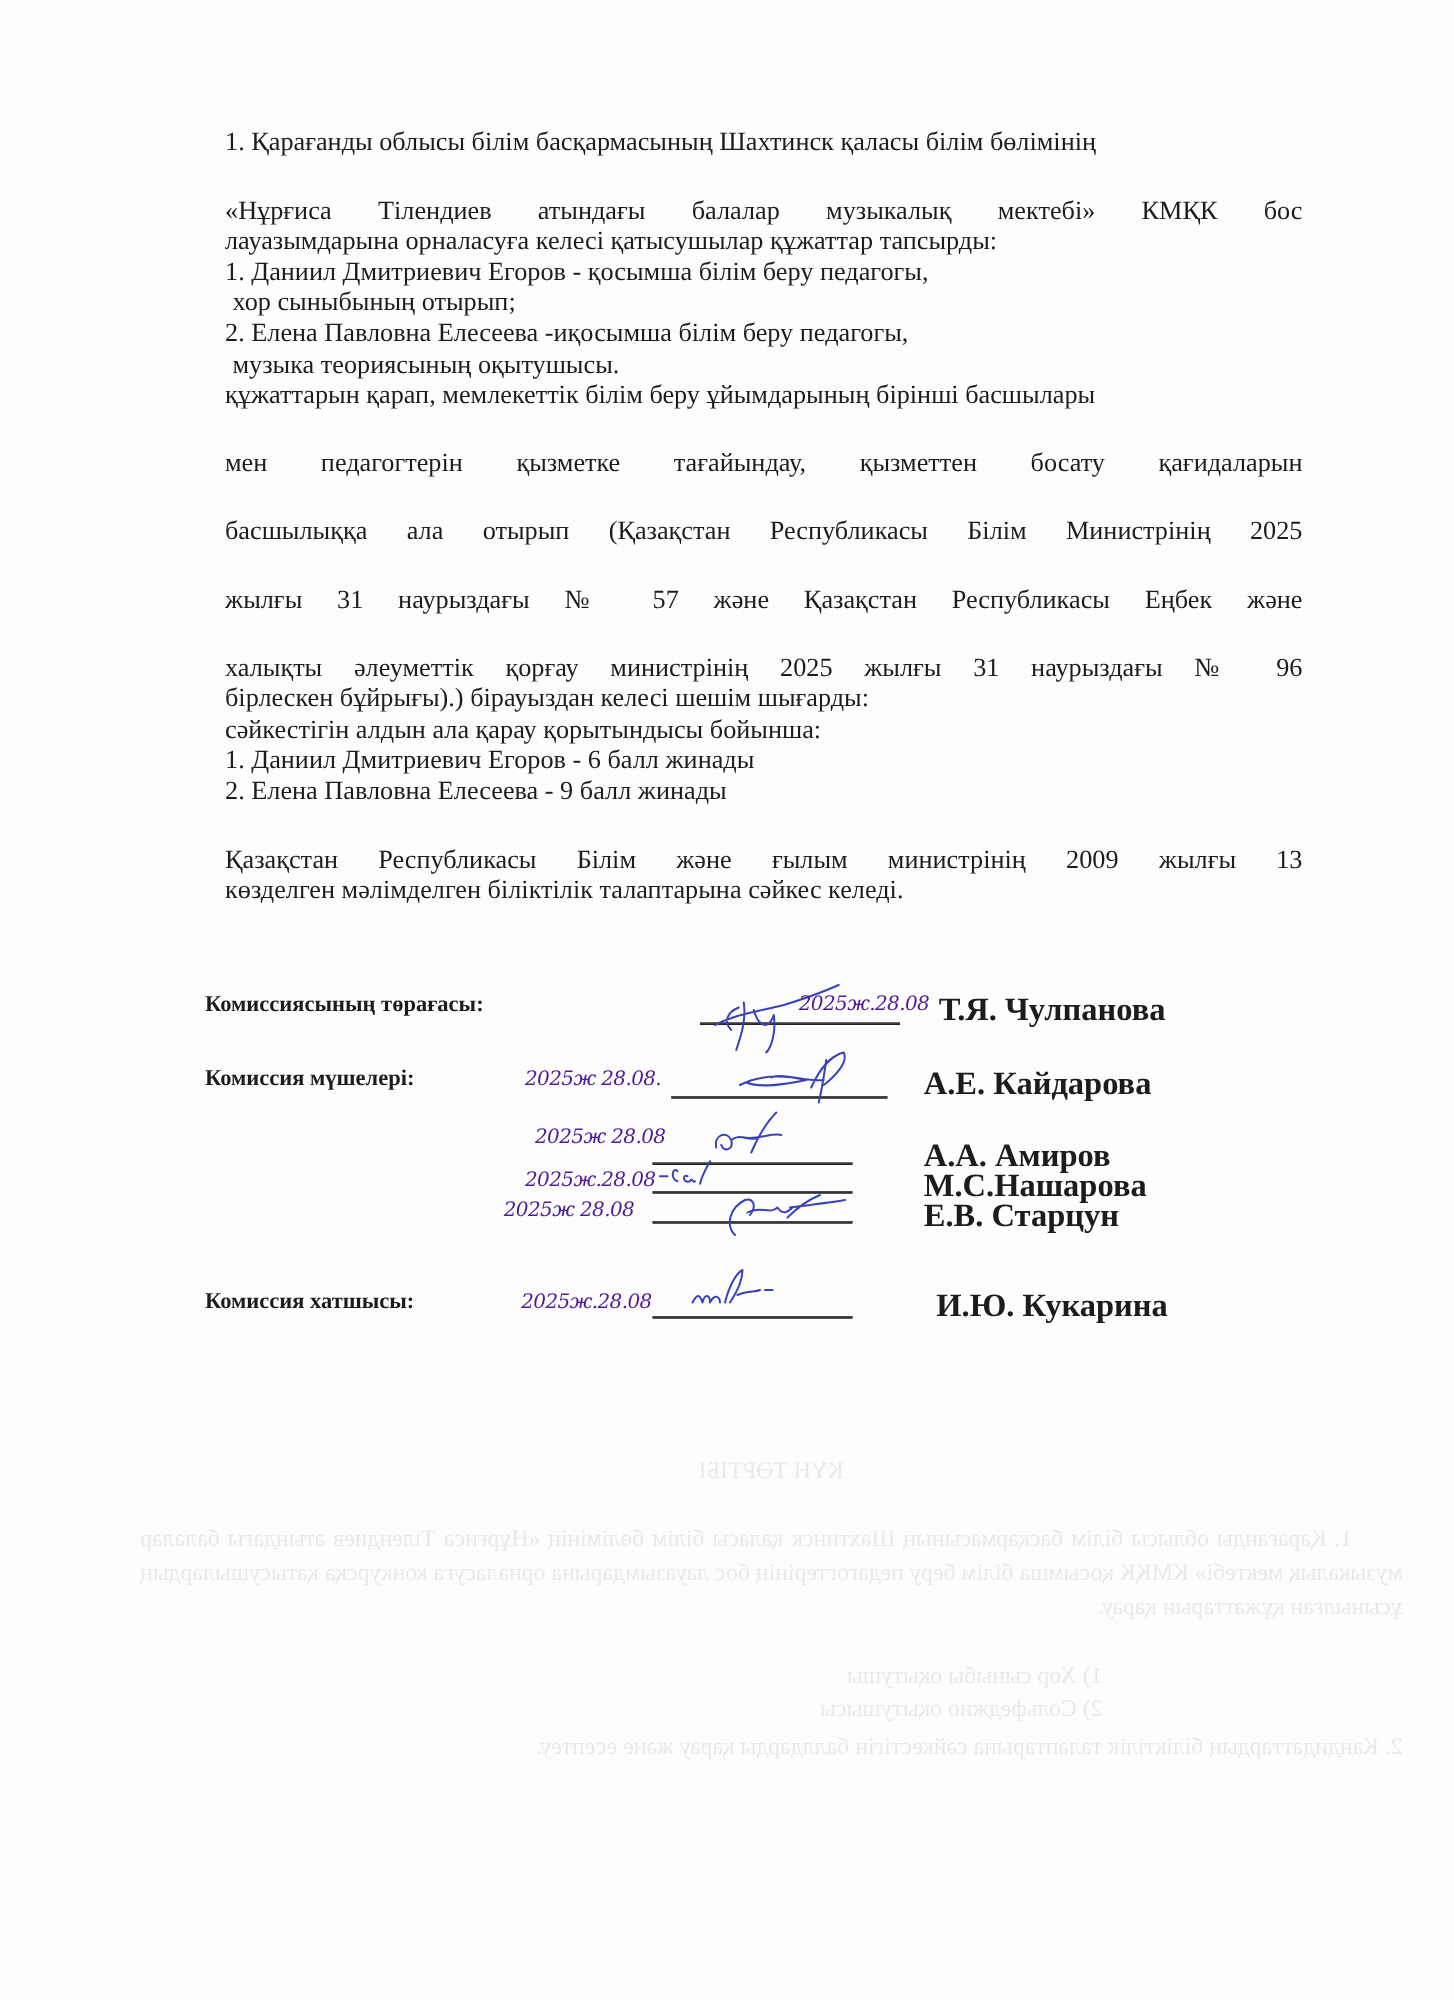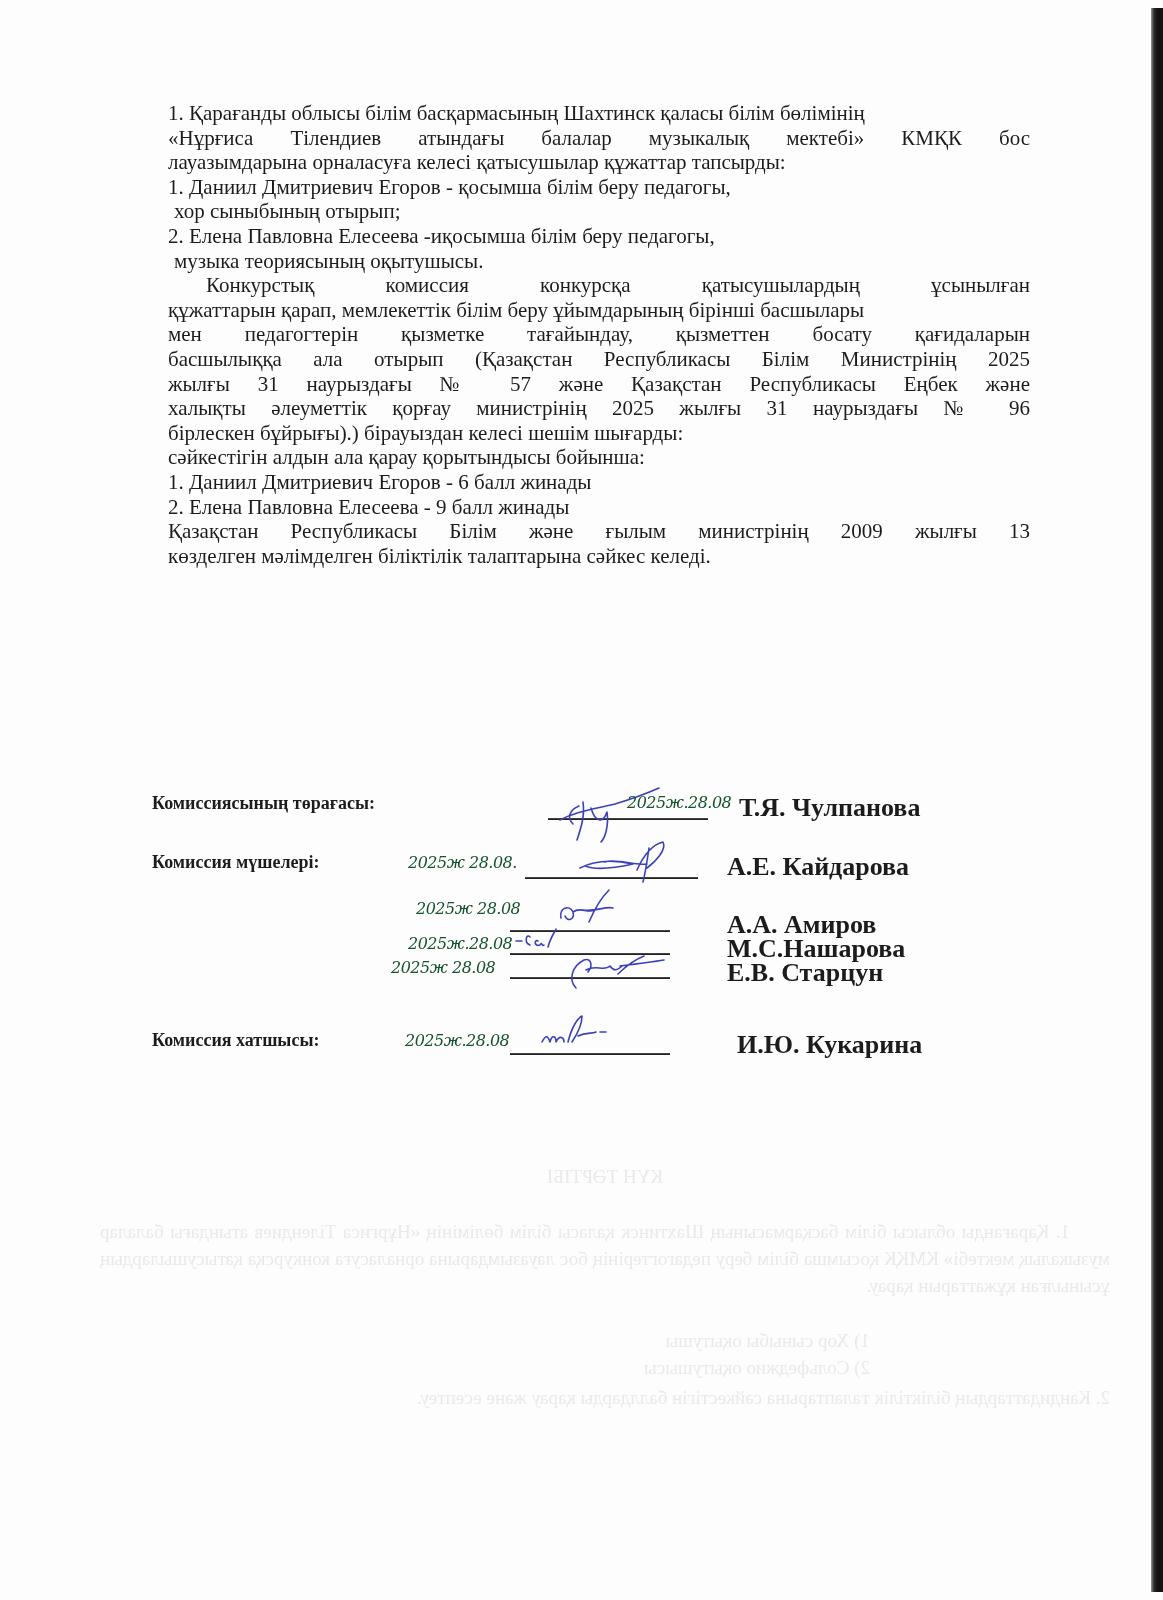--- a/index.html
+++ b/index.html
@@ -2,48 +2,48 @@
 <html><head>
 <meta charset="utf-8">
 <style>
   html, body { margin: 0; padding: 0; }
   body {
     width: 1163px; height: 1600px; position: relative; overflow: hidden;
     background: #fdfdfd;
     font-family: "Liberation Serif", "DejaVu Serif", serif;
     color: #1c1c1c;
   }
-  .page { position: absolute; left: 0; top: 0; width: 1047px; height: 1600px; text-decoration: underline; }
+  .page { position: absolute; left: 12px; top: 0; width: 1047px; height: 1600px; text-decoration: underline; }
   .edge {
     position: absolute; left: 1151px; top: 8px; width: 12px; height: 1584px;
     background: linear-gradient(to right, #9a9a9a 0px, #2a2a2a 3px, #111 7px, #151515 12px);
   }
   .ghost {
     position: absolute; left: 100px; width: 1010px;
     transform: scaleX(-1);
     color: #e9e9ea; font-size: 19px; line-height: 27px;
     text-align: justify; white-space: normal;
   }
   .ghost-title { text-align: center; font-size: 19px; }
   .body-text {
     position: absolute; left: 168px; top: 101px; width: 862px;
     font-size: 21px; line-height: 24.6px;
   }
   .line { display: block; white-space: nowrap; }
-  .just { display: block; text-align: justify; text-align-last: justify; white-space: normal; }
+  .just { display: block; text-align: justify; text-align-last: justify; white-space: normal; margin-top: 30px; }
   .indent { padding-left: 38px; }
   .sig-label {
     position: absolute; font-weight: bold; font-size: 18px; white-space: nowrap;
   }
   .sig-name {
     position: absolute; font-weight: bold; font-size: 26px; white-space: nowrap;
   }
   .sig-line { position: absolute; height: 1px; background: #222; border-top: 1px solid #444; }
   .ink {
-    position: absolute; color: #14532d;
+    position: absolute; color: #4c1d95;
     font-family: "DejaVu Serif", serif; font-style: italic;
     font-size: 16px; white-space: nowrap; letter-spacing: -0.5px;
   }
   .scrawl { position: absolute; }
   .scrawl path { fill: none; stroke: #3b42b8; stroke-width: 1.6; stroke-linecap: round; stroke-linejoin: round; }
 </style>
 </head>
 <body>
 
 <div class="page">
@@ -58,21 +58,20 @@
 
   <div class="body-text">
     <span class="line">1. Қарағанды облысы білім басқармасының Шахтинск қаласы білім бөлімінің</span>
     <span class="just">«Нұрғиса Тілендиев атындағы балалар музыкалық мектебі» КМҚК бос</span>
     <span class="line">лауазымдарына орналасуға келесі қатысушылар құжаттар тапсырды:</span>
     <span class="line">1. Даниил Дмитриевич Егоров - қосымша білім беру педагогы,</span>
     <span class="line" style="padding-left:6px;">хор сыныбының отырып;</span>
     <span class="line">2. Елена Павловна Елесеева -иқосымша білім беру педагогы,</span>
     <span class="line" style="padding-left:6px;">музыка теориясының оқытушысы.</span>
 
-    <span class="just indent">Конкурстық комиссия конкурсқа қатысушылардың ұсынылған</span>
     <span class="line">құжаттарын қарап, мемлекеттік білім беру ұйымдарының бірінші басшылары</span>
     <span class="just">мен педагогтерін қызметке тағайындау, қызметтен босату қағидаларын</span>
     <span class="just">басшылыққа ала отырып (Қазақстан Республикасы Білім Министрінің 2025</span>
     <span class="just">жылғы 31 наурыздағы № 57 және Қазақстан Республикасы Еңбек және</span>
     <span class="just">халықты әлеуметтік қорғау министрінің 2025 жылғы 31 наурыздағы № 96</span>
     <span class="line">бірлескен бұйрығы).) бірауыздан келесі шешім шығарды:</span>
 
     <span class="line">сәйкестігін алдын ала қарау қорытындысы бойынша:</span>
 
     <span class="line">1. Даниил Дмитриевич Егоров - 6 балл жинады</span>

